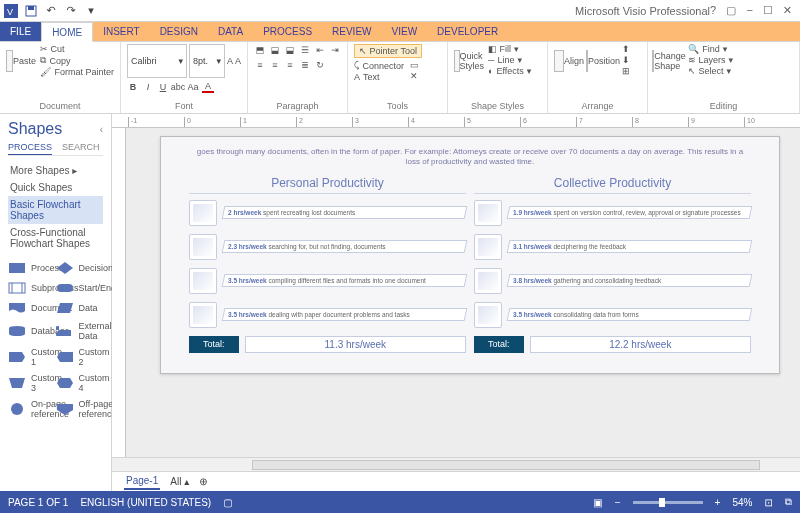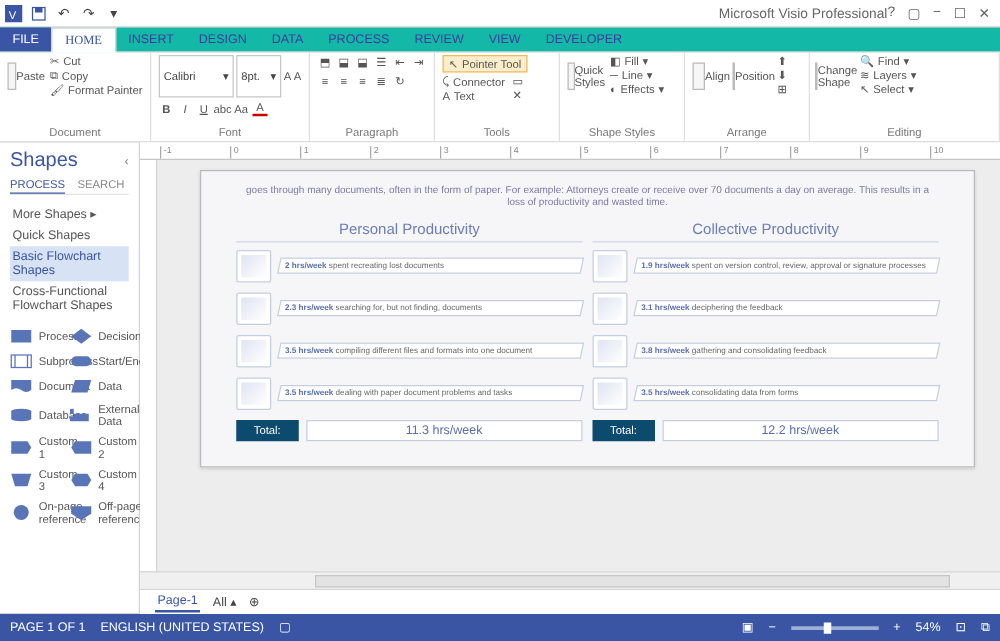--- a/index.html
+++ b/index.html
@@ -7,24 +7,24 @@
 
   
   .titlebar { height: 22px; background: #fff; display: flex; align-items: center; border-bottom: 1px solid #d4d4d4; }
   .qat { display: flex; align-items: center; gap: 6px; padding-left: 4px; }
   .qat .icon { width: 14px; height: 14px; display:flex; align-items:center; justify-content:center; }
   .title-center { flex: 1; text-align: right; color: #666; font-size: 11px; }
   .win-controls { display: flex; gap: 10px; padding-right: 8px; color: #666; }
   .win-controls span { cursor: default; }
 
   
-  .ribbon-tabs { height: 20px; background: #14b8a6; display: flex; align-items: stretch; border-bottom: 1px solid #d4d4d4; font-size: 10px; }
+  .ribbon-tabs { height: 20px; background: #fdba74; display: flex; align-items: stretch; border-bottom: 1px solid #d4d4d4; font-size: 10px; }
   .ribbon-tabs .tab { padding: 0 10px; display:flex; align-items:center; color: #3b3b9f; }
   .ribbon-tabs .tab.file { background: #3955a3; color: #fff; }
-  .ribbon-tabs .tab.active { color: #3955a3; border: 1px solid #d4d4d4; border-bottom: 1px solid #fff; margin-bottom:-1px; background:#fff;font-family:Liberation Serif, serif; }
+  .ribbon-tabs .tab.active { color: #3955a3; border: 1px solid #d4d4d4; border-bottom: 1px solid #fff; margin-bottom:-1px; background:#fff; }
 
   
   .ribbon { height: 72px; background: #fff; display: flex; border-bottom: 1px solid #d4d4d4; }
   .group { border-right: 1px solid #e0e0e0; padding: 2px 6px; display:flex; flex-direction:column; justify-content:space-between; }
   .group-body { display:flex; gap:4px; align-items:flex-start; flex:1; }
   .group-label { text-align:center; font-size:9px; color:#777; padding-top:1px; }
   .btn-col { display:flex; flex-direction:column; gap:1px; }
   .sm { font-size:9px; color:#555; display:flex; align-items:center; gap:3px; }
   .big-icon { width: 30px; height: 34px; display:flex; flex-direction:row; align-items:center; justify-content:center; font-size:9px; color:#555; }
   .big-icon .glyph { width:22px; height:22px; border:1px solid #bbb; background:#f6f6f6; margin-bottom:1px; }

